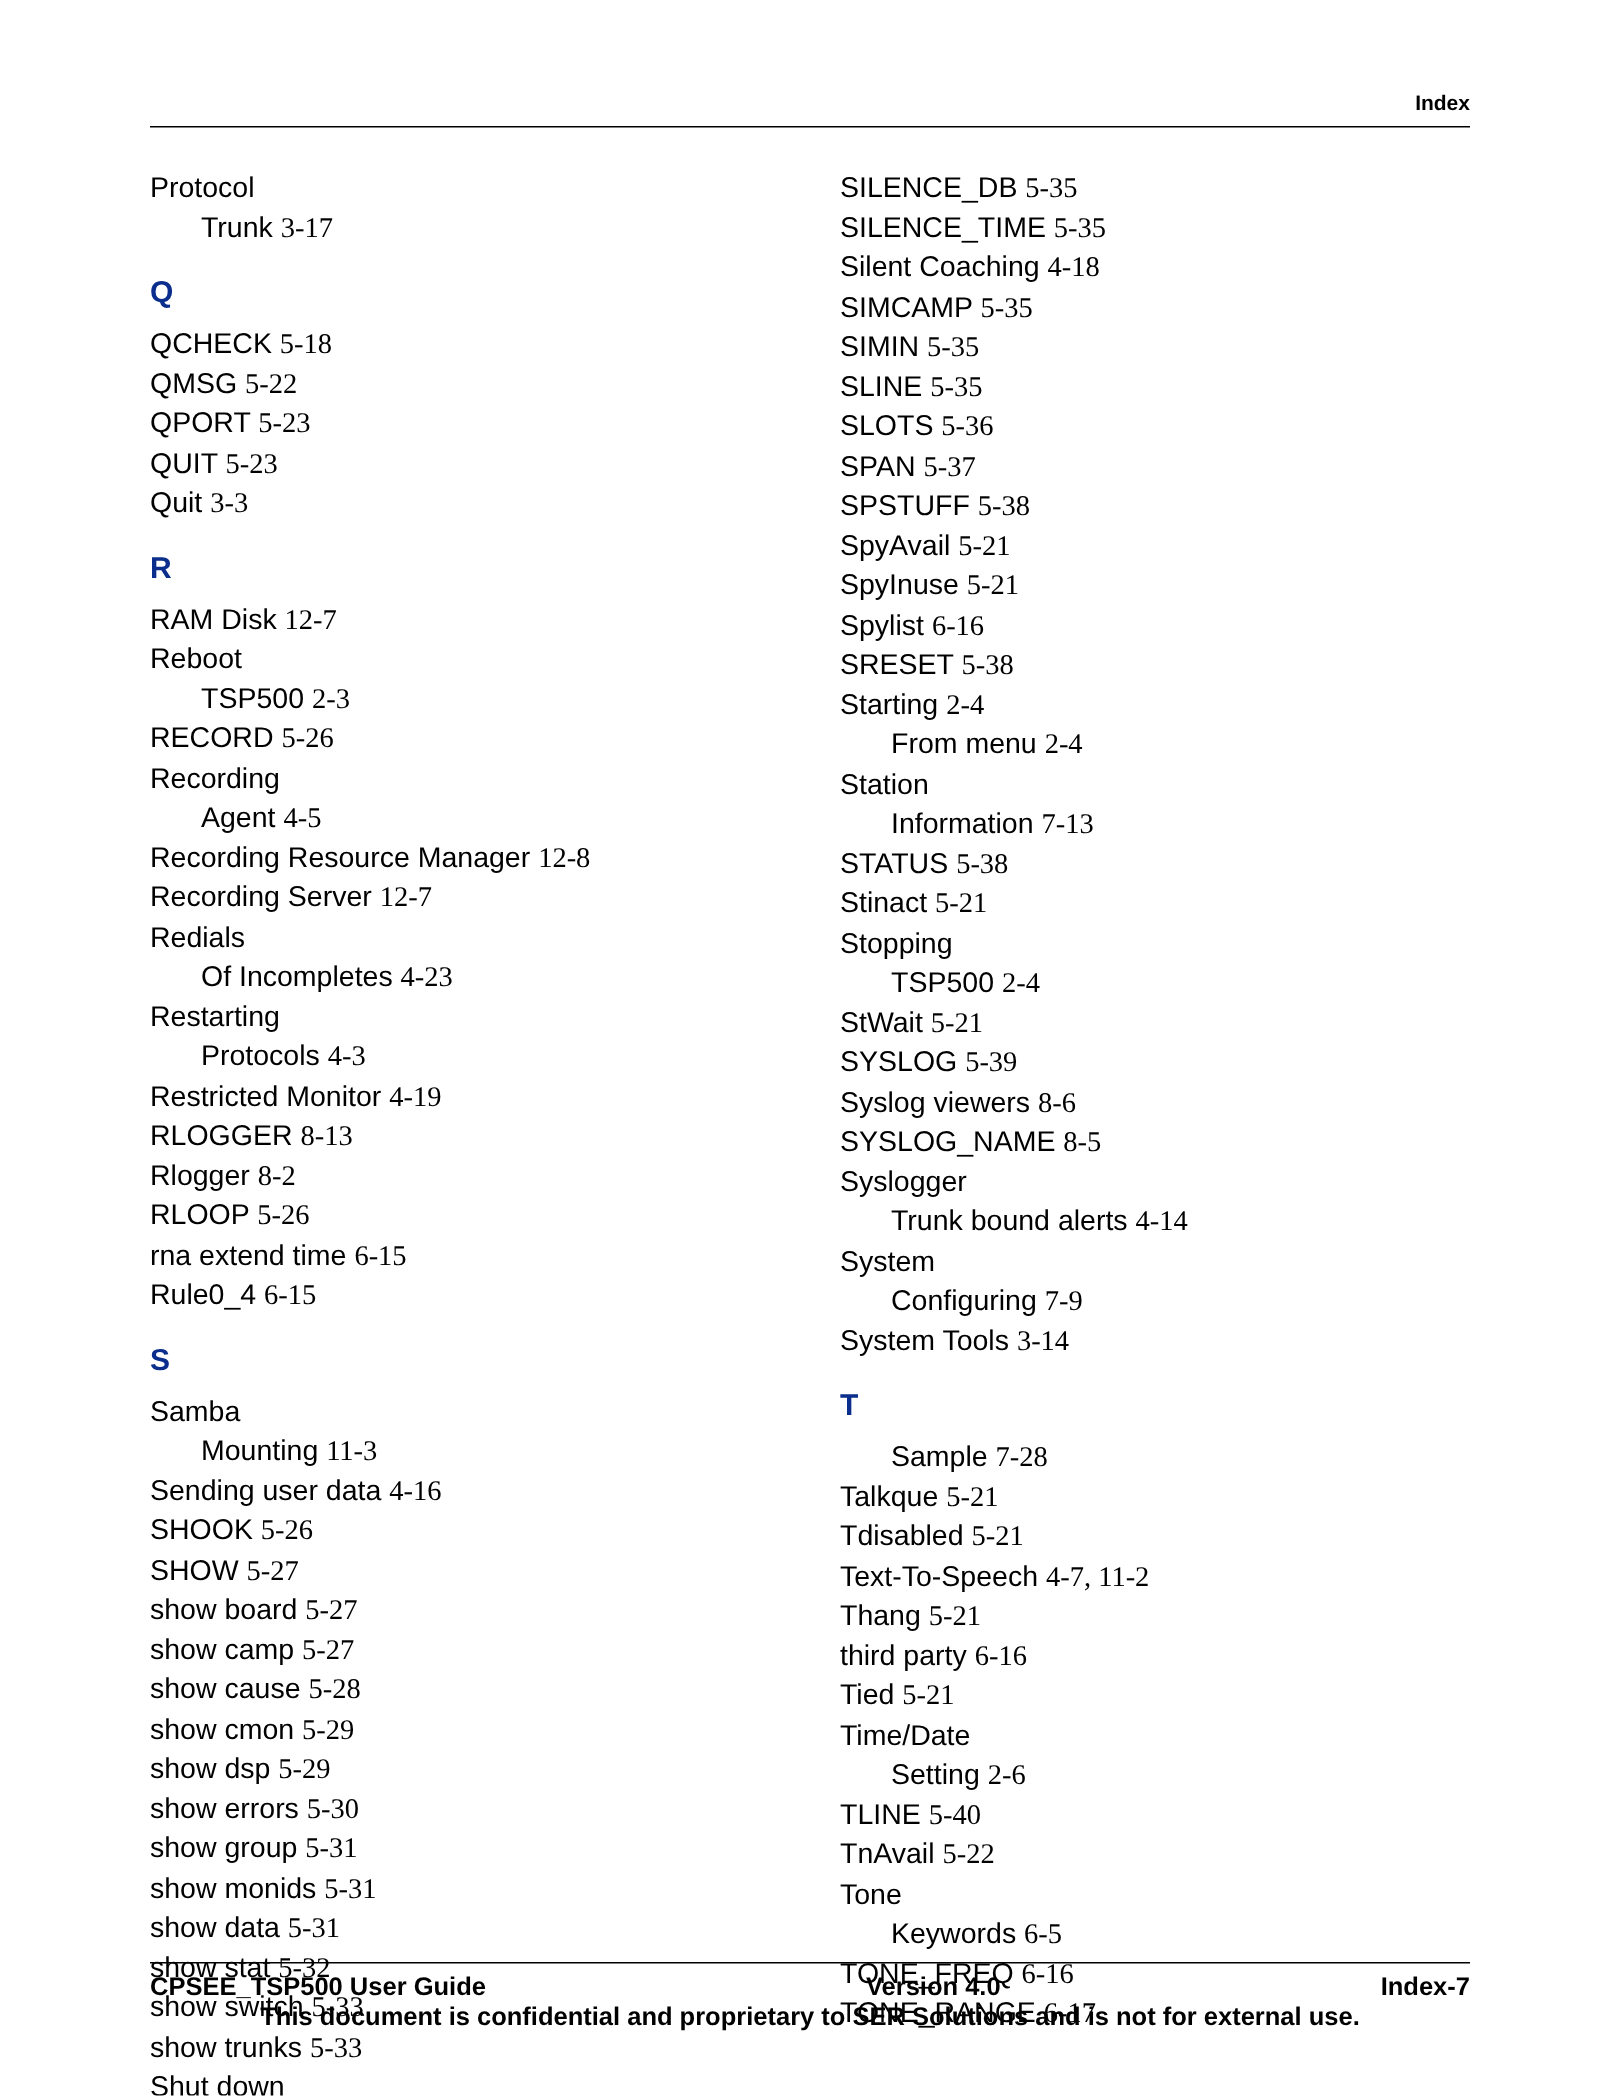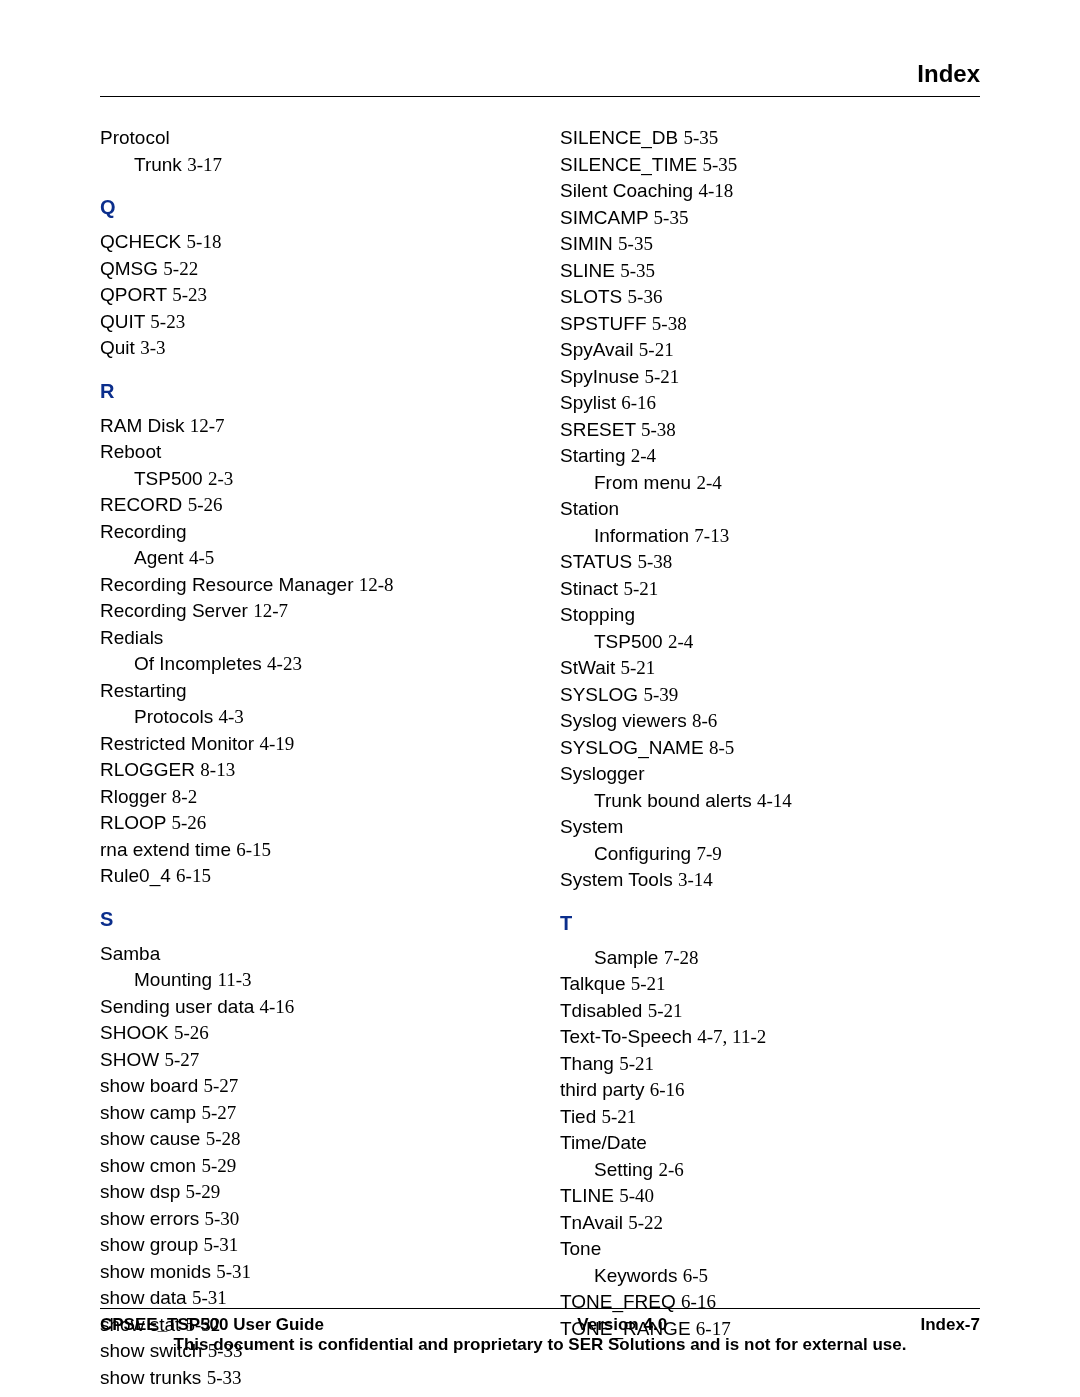--- a/index.html
+++ b/index.html
@@ -10,21 +10,21 @@
     font-family: Arial, Helvetica, sans-serif;
     color: #000;
     position: relative;
   }
   .page {
     padding: 60px 100px 0 100px;
   }
   .header-label {
     text-align: right;
     font-weight: bold;
-    font-size: 24px;
+    font-size: 14px;
     margin-bottom: 8px;
   }
   .rule { border-top: 1.5px solid #000; margin-bottom: 28px; }
   .columns {
     display: flex;
     gap: 40px;
   }
   .col {
     flex: 1;
   }
@@ -117,20 +117,21 @@
         <div class="entry"><span class="term">Shut down</span></div>
       </div>
     <div class="col" id="col-right">
         <div class="entry"><span class="term">SILENCE_DB </span><span class="pageref">5-35</span></div>
         <div class="entry"><span class="term">SILENCE_TIME </span><span class="pageref">5-35</span></div>
         <div class="entry"><span class="term">Silent Coaching </span><span class="pageref">4-18</span></div>
         <div class="entry"><span class="term">SIMCAMP </span><span class="pageref">5-35</span></div>
         <div class="entry"><span class="term">SIMIN </span><span class="pageref">5-35</span></div>
         <div class="entry"><span class="term">SLINE </span><span class="pageref">5-35</span></div>
         <div class="entry"><span class="term">SLOTS </span><span class="pageref">5-36</span></div>
+        <div class="entry"><span class="term">SPAN </span><span class="pageref">5-37</span></div>
         <div class="entry"><span class="term">SPSTUFF </span><span class="pageref">5-38</span></div>
         <div class="entry"><span class="term">SpyAvail </span><span class="pageref">5-21</span></div>
         <div class="entry"><span class="term">SpyInuse </span><span class="pageref">5-21</span></div>
         <div class="entry"><span class="term">Spylist </span><span class="pageref">6-16</span></div>
         <div class="entry"><span class="term">SRESET </span><span class="pageref">5-38</span></div>
         <div class="entry"><span class="term">Starting </span><span class="pageref">2-4</span></div>
         <div class="entry sub"><span class="term">From menu </span><span class="pageref">2-4</span></div>
         <div class="entry"><span class="term">Station</span></div>
         <div class="entry sub"><span class="term">Information </span><span class="pageref">7-13</span></div>
         <div class="entry"><span class="term">STATUS </span><span class="pageref">5-38</span></div>

